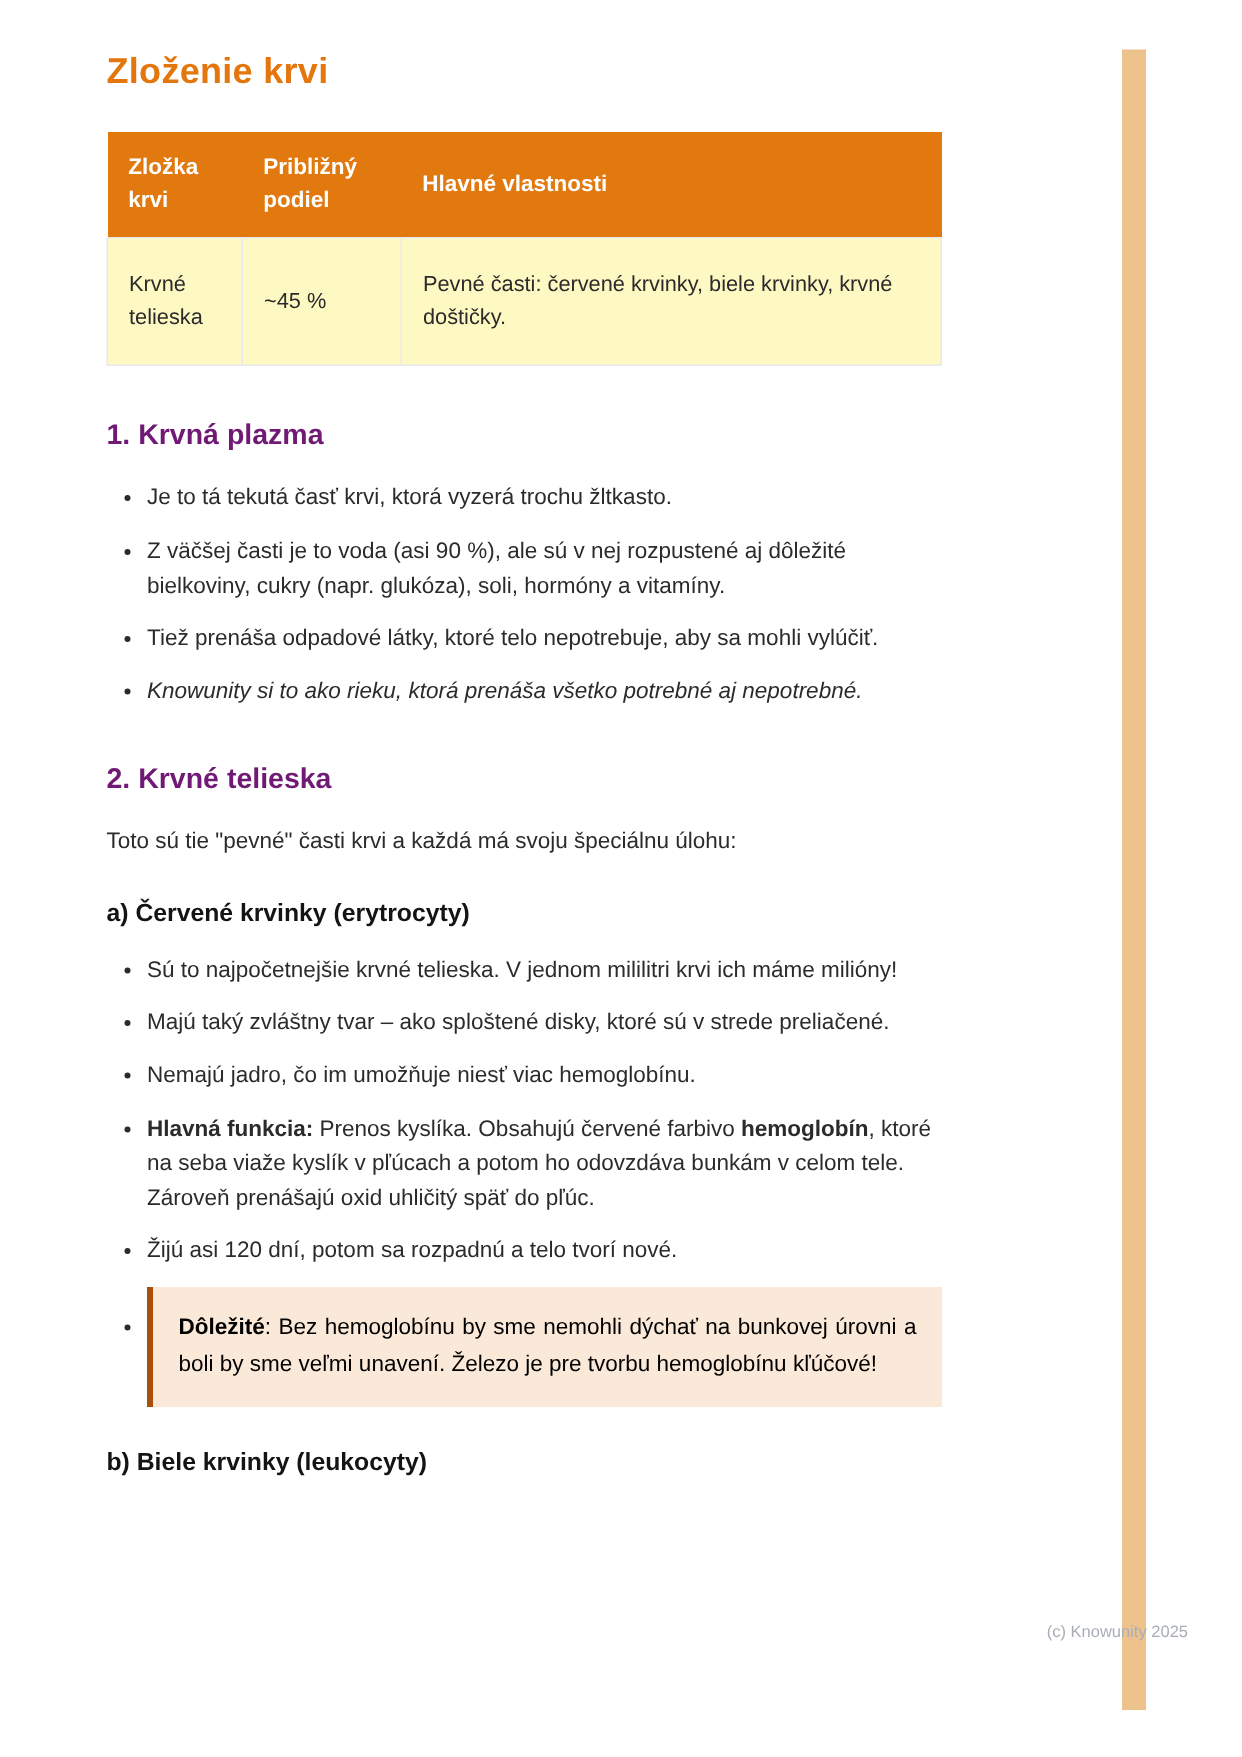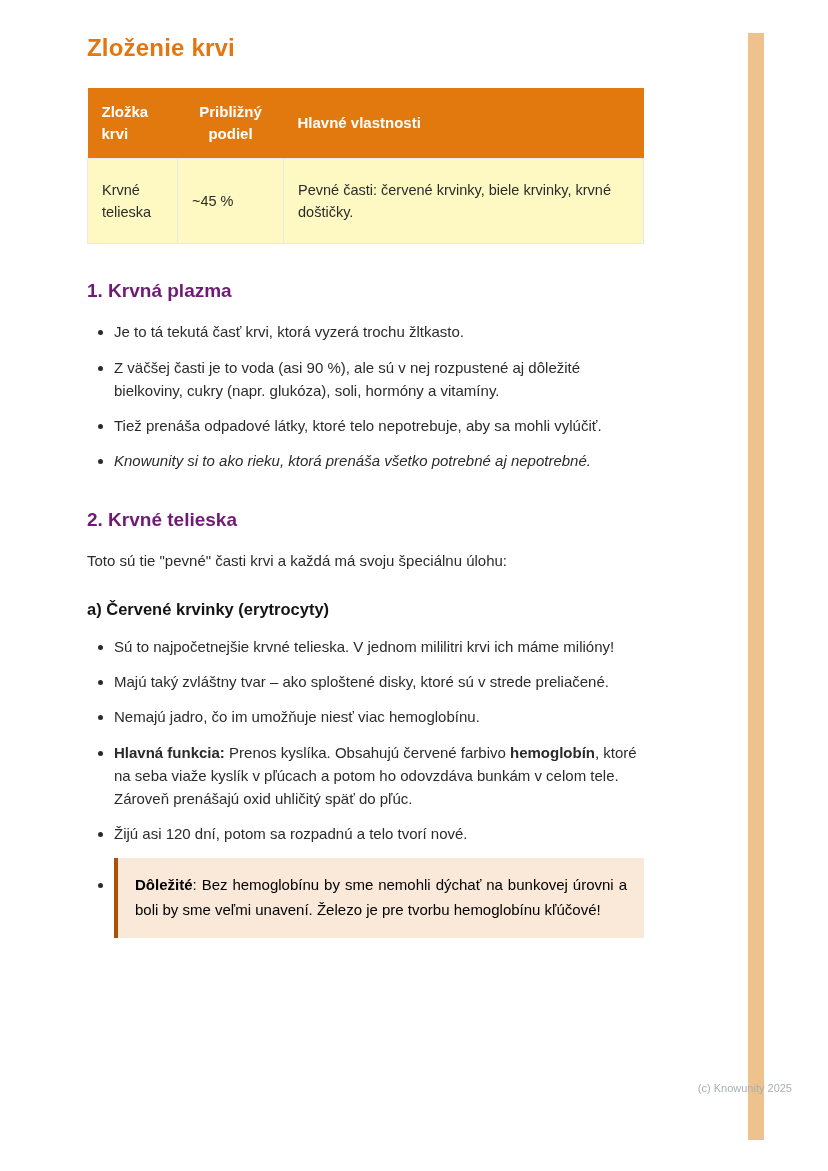--- a/index.html
+++ b/index.html
@@ -1,31 +1,31 @@
 <!DOCTYPE html>
 <html><head>
 <meta charset="utf-8">
 <style>
   html, body { margin: 0; padding: 0; background: #ffffff; }
   .page {
     position: relative; width: 828px; height: 1171px; background: #ffffff;
     overflow: hidden; font-family: "Liberation Sans", sans-serif; color: #2b2b2b;
   }
   .stripe { position: absolute; top: 33px; right: 64px; width: 16px; height: 1107px; background: #eec28d; }
-  .content { position: absolute; left: 87px; top: 34px; width: 557px; }
+  .content { position: absolute; left: 71px; top: 34px; width: 557px; }
 
   h1.title { font-size: 24px; font-weight: 700; color: #e4760e; margin: 0 0 26px 0; letter-spacing: 0.2px; }
 
   table.blood { border-collapse: collapse; width: 100%; margin: 0 0 32px 0; }
   table.blood th {
     background: #e2790e; color: #ffffff; font-size: 15px; font-weight: 700;
     text-align: left; padding: 13px 14px; vertical-align: middle; line-height: 1.45;
   }
   table.blood th.c1 { width: 62px; }
-  table.blood th.c2 { width: 78px; text-align: center; }
+  table.blood th.c2 { width: 78px; }
   table.blood td {
     border: 1px solid #e7e9ee; font-size: 14.5px; line-height: 1.55;
     padding: 20px 14px; vertical-align: middle; color: #2b2b2b;
   }
   tbody tr.r1 { background: #fdfdfe; }
   tbody tr.r2 { background: #fef9c3; }
 
   h3.sec { font-size: 19px; font-weight: 700; color: #701a75; margin: 36px 0 18px 0; }
   p.body { font-size: 15px; line-height: 1.55; margin: 0 0 24px 0; }
   h4.sub { font-size: 16.5px; font-weight: 700; color: #141414; margin: 28px 0 16px 0; }
@@ -84,16 +84,17 @@
       <li>Sú to najpočetnejšie krvné telieska. V jednom mililitri krvi ich máme milióny!</li>
       <li>Majú taký zvláštny tvar – ako sploštené disky, ktoré sú v strede preliačené.</li>
       <li>Nemajú jadro, čo im umožňuje niesť viac hemoglobínu.</li>
       <li><strong>Hlavná funkcia:</strong><span> Prenos kyslíka. Obsahujú červené farbivo </span><strong>hemoglobín</strong><span>, ktoré na seba viaže kyslík v pľúcach a potom ho odovzdáva bunkám v celom tele. Zároveň prenášajú oxid uhličitý späť do pľúc.</span></li>
       <li>Žijú asi 120 dní, potom sa rozpadnú a telo tvorí nové.</li>
       <li class="callout-li">
         <div class="callout"><strong>Dôležité</strong><span>: Bez hemoglobínu by sme nemohli dýchať na bunkovej úrovni a boli by sme veľmi unavení. Železo je pre tvorbu hemoglobínu kľúčové!</span></div>
       </li>
     </ul>
 
+    <h4 class="sub">b) Biele krvinky (leukocyty)</h4>
   </div>
 
   <div class="watermark">(c) Knowunity 2025</div>
 </div>
 
 </body></html>

